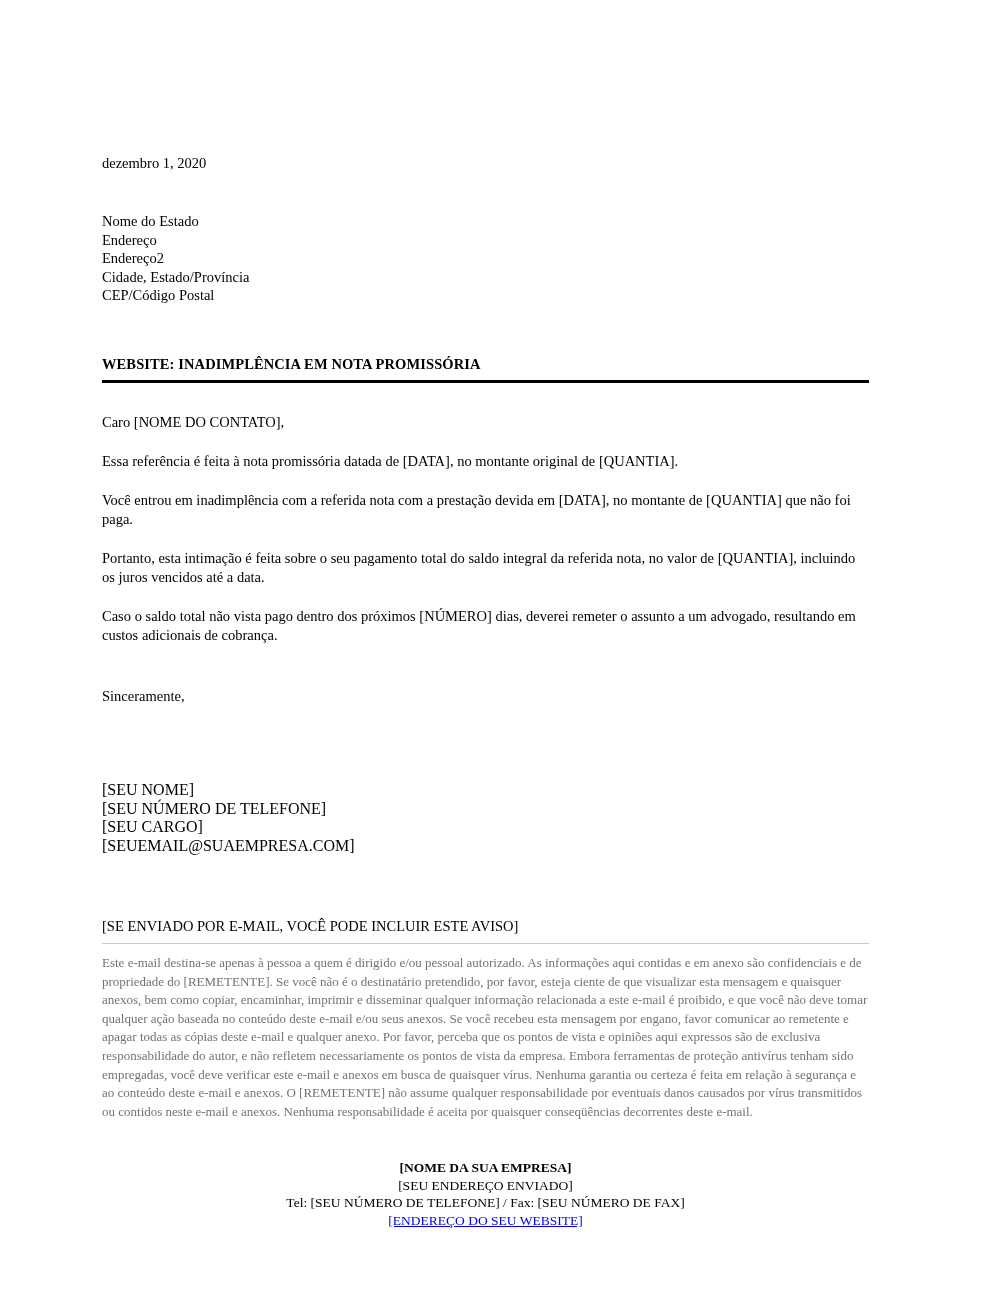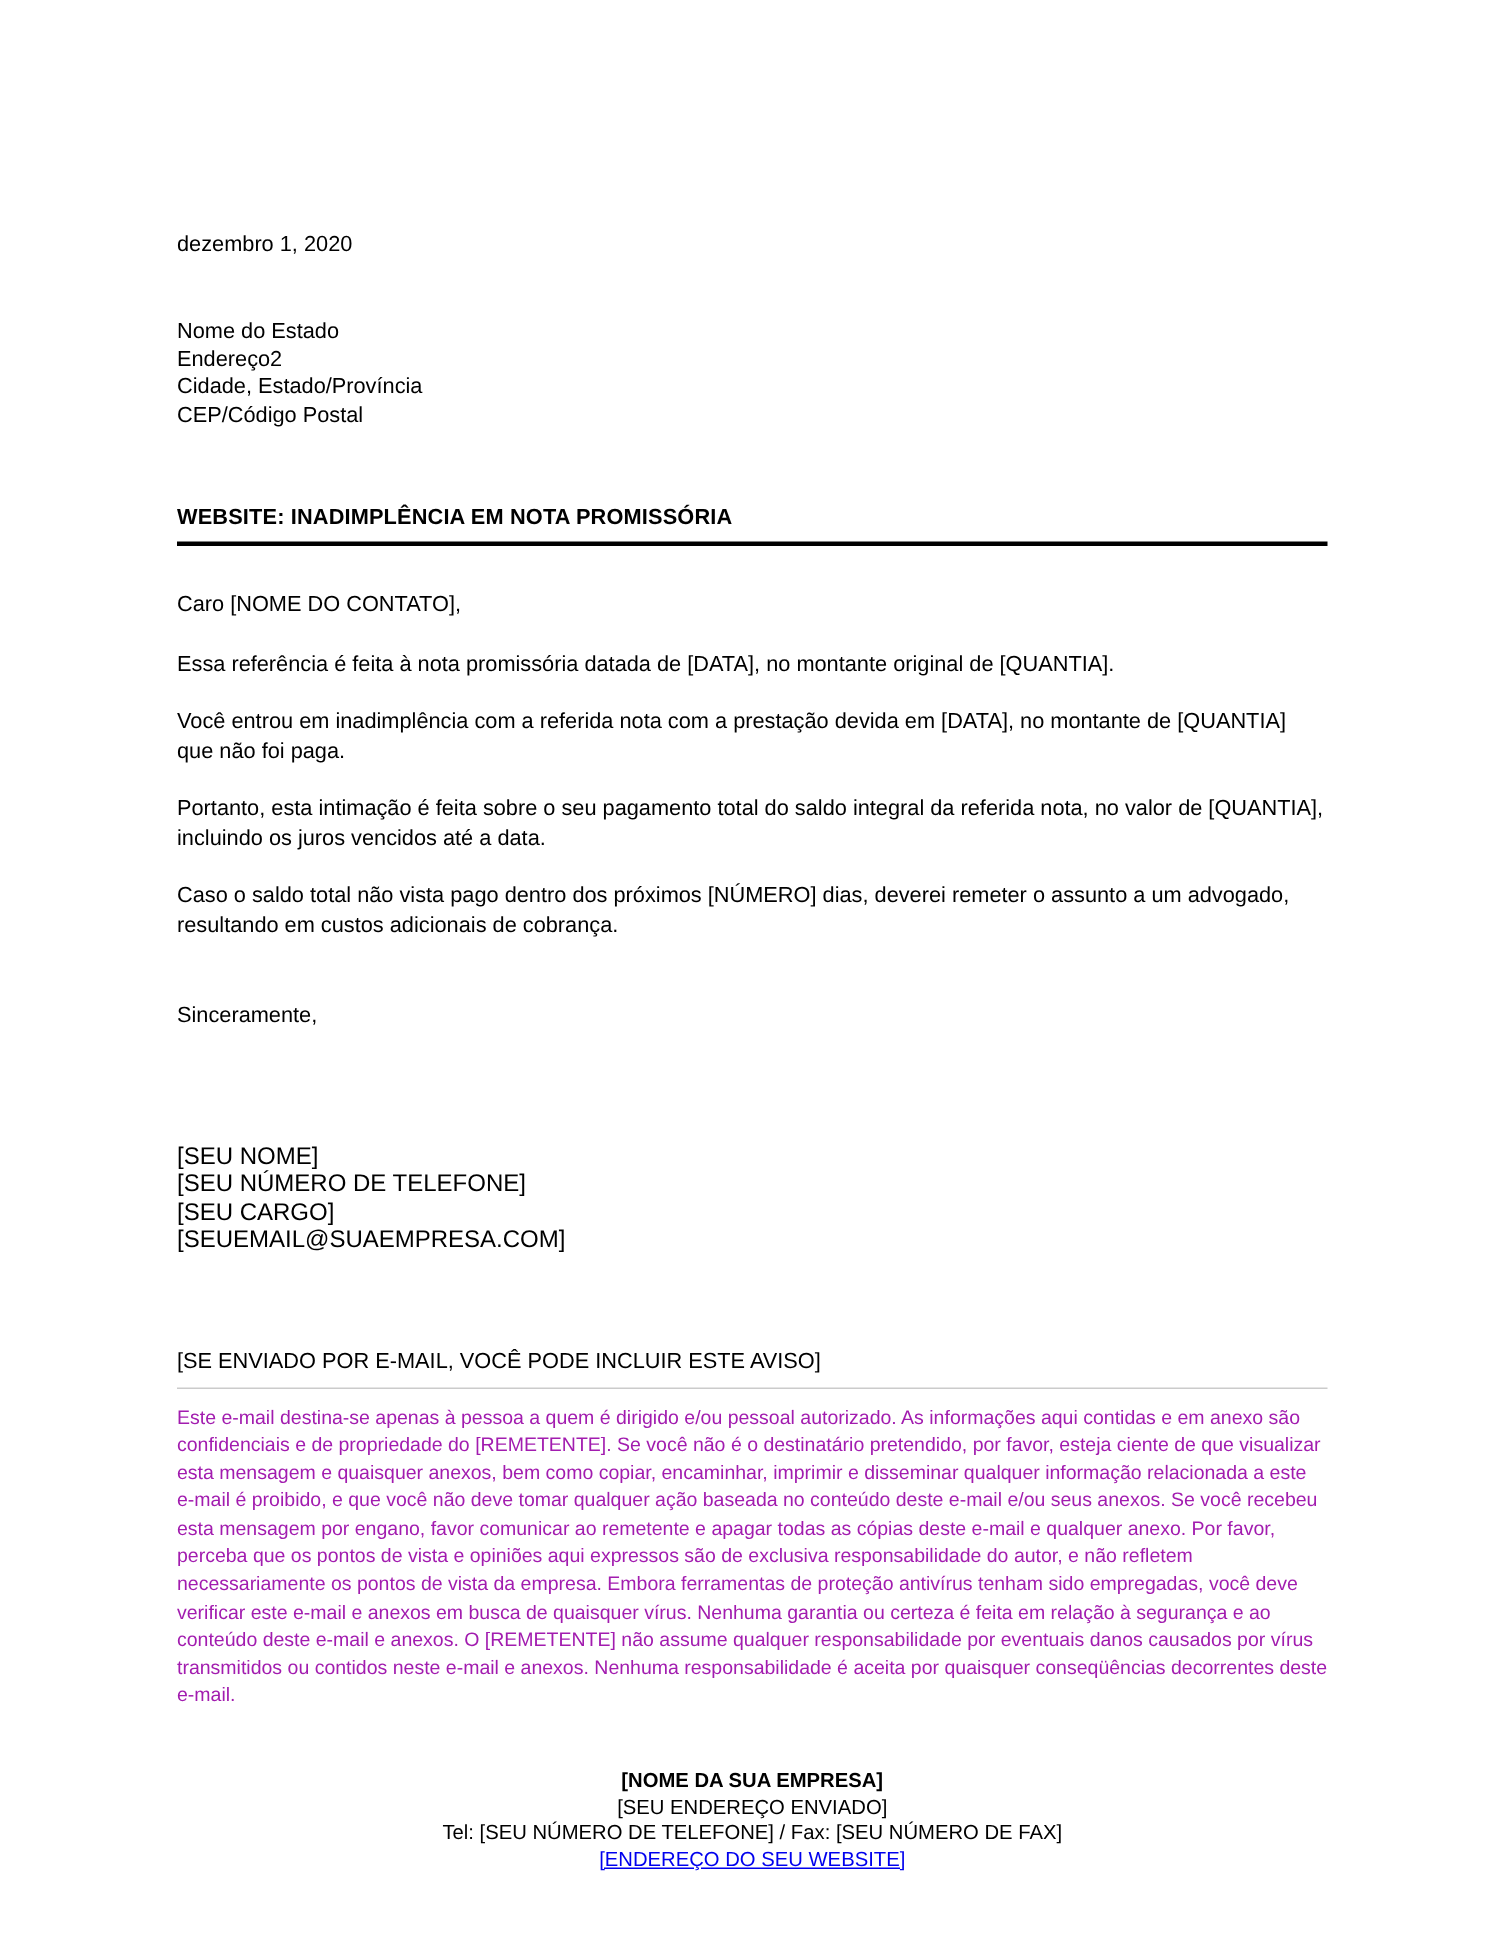--- a/index.html
+++ b/index.html
@@ -17,23 +17,24 @@
     position: relative;
     width: 1000px;
     height: 1290px;
     margin: 0 auto;
     background: #ffffff;
     box-sizing: border-box;
     overflow: hidden;
   }
   .content {
     position: absolute;
-    left: 118px;
+    left: 102px;
     top: 0;
     width: 767px;
+    font-family: Liberation Serif, serif;
   }
 
   
   .date-line {
     font-size: 14.5px;
     line-height: 17px;
     padding-top: 155px;
   }
 
   
@@ -104,21 +105,21 @@
   .disclaimer-rule {
     margin-top: 8px;
     height: 1px;
     background: #cbcbcb;
     width: 100%;
   }
   .disclaimer-text {
     margin: 10px 0 0 0;
     font-size: 13px;
     line-height: 18.6px;
-    color: #a21caf;
+    color: #737373;
     text-align: left;
   }
 
   
   .footer-block {
     margin-top: 38px;
     text-align: center;
     font-size: 13.5px;
     line-height: 17.5px;
   }
@@ -136,20 +137,21 @@
 </head>
 <body>
 
 <div class="page">
   <div class="content">
 
     <div class="date-line">dezembro 1, 2020</div>
 
     <div class="address-block">
       <div>Nome do Estado</div>
+      <div>Endereço</div>
       <div>Endereço2</div>
       <div>Cidade, Estado/Província</div>
       <div>CEP/Código Postal</div>
     </div>
 
     <div class="subject-block">
       <div class="subject-title">WEBSITE: INADIMPLÊNCIA EM NOTA PROMISSÓRIA</div>
       <div class="subject-rule"></div>
     </div>
 

